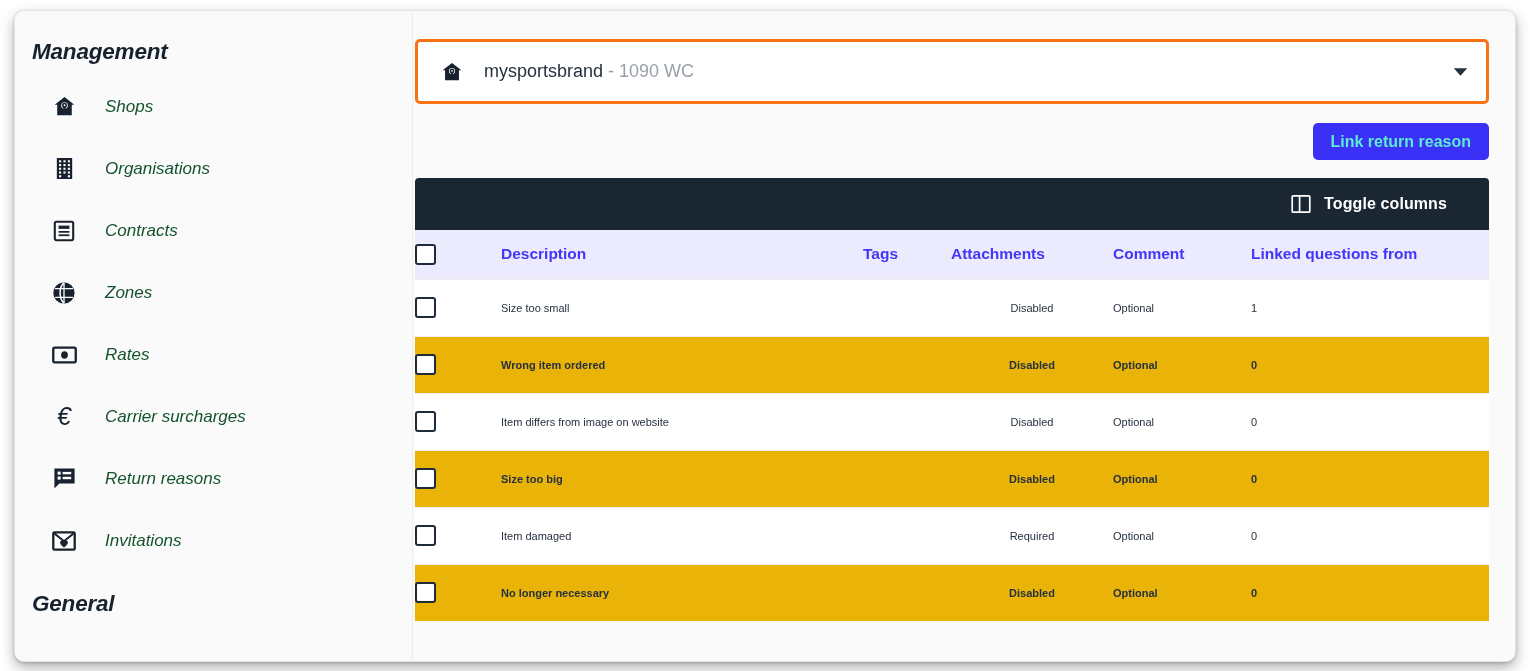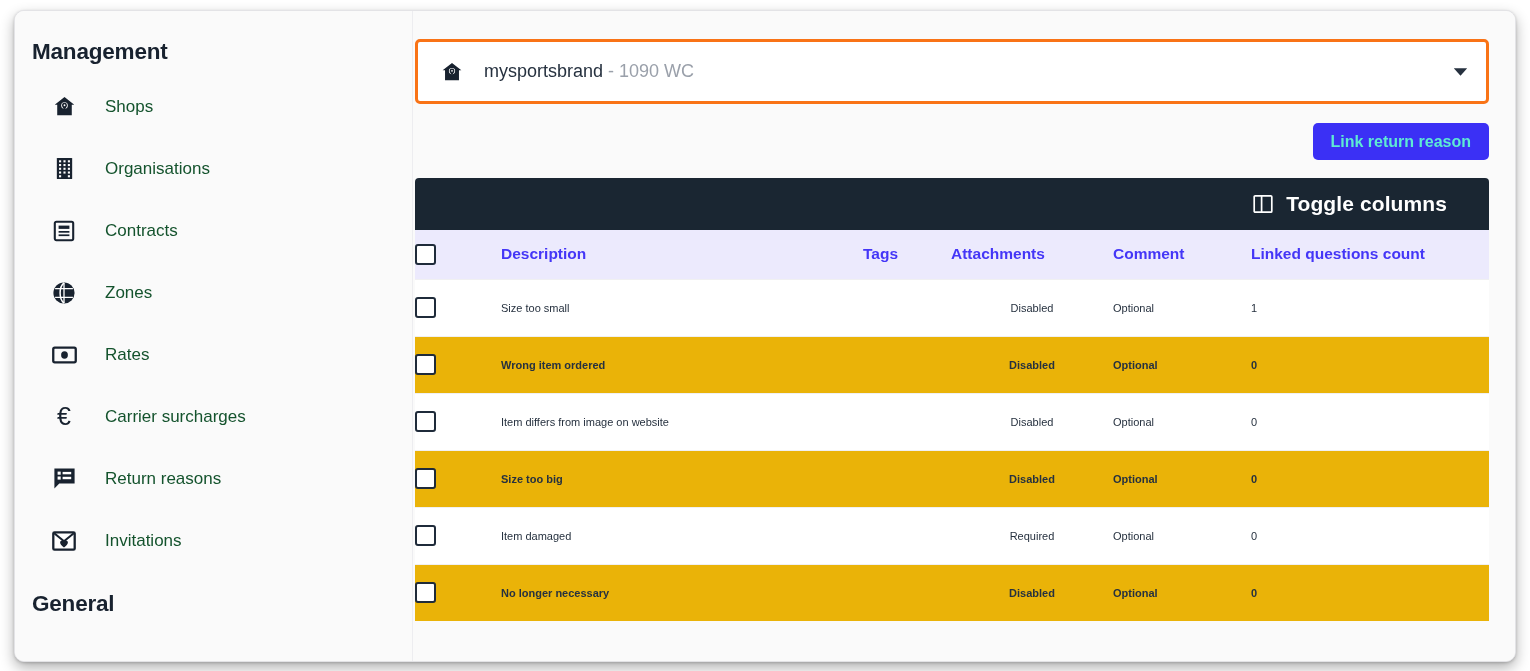--- a/index.html
+++ b/index.html
@@ -27,20 +27,21 @@
   }
 
   
   .sidebar {
     width: 398px;
     flex: 0 0 398px;
     background: #fafafa;
     border-right: 1px solid #ededf0;
     padding: 28px 0 8px 0;
     position: relative;
+    font-style: italic;
   }
 
   .side-heading {
     font-size: 22.5px;
     font-weight: bold;
     color: #18222f;
     padding: 0 0 0 17px;
     letter-spacing: -0.2px;
   }
   .side-heading.general { margin-top: 30px; }
@@ -147,21 +148,21 @@
   .toggle-columns {
     display: flex;
     align-items: center;
     color: #ffffff;
     cursor: pointer;
     background: none;
     border: none;
     font-family: "Liberation Sans", sans-serif;
   }
   .toggle-columns .tc-icon { width: 22px; height: 22px; display: flex; align-items: center; justify-content: center; }
-  .toggle-columns .tc-label { margin-left: 12px; font-size: 21px; font-weight: bold; letter-spacing: 0.1px; }
+  .toggle-columns .tc-label { margin-left: 12px; font-size: 16px; font-weight: bold; letter-spacing: 0.1px; }
 
   table.data-table { width: 100%; border-collapse: collapse; table-layout: fixed; }
 
   table.data-table thead tr { background: #eceafd; }
   table.data-table th {
     text-align: left;
     font-size: 15.5px;
     font-weight: bold;
     color: #4436f7;
     height: 49px;
@@ -366,21 +367,21 @@
       <table class="data-table">
         <thead>
           <tr>
             <th class="col-check">
               <span class="checkbox"></span>
             </th>
             <th class="col-desc">Description</th>
             <th class="col-tags">Tags</th>
             <th class="col-att">Attachments</th>
             <th class="col-comm">Comment</th>
-            <th class="col-linked">Linked questions count</th>
+            <th class="col-linked">Linked questions from</th>
           </tr>
         </thead>
         <tbody>
 
           <tr>
             <td class="col-check">
               <span class="checkbox"></span>
             </td>
             <td class="col-desc">Size too small</td>
             <td class="col-tags"></td>

